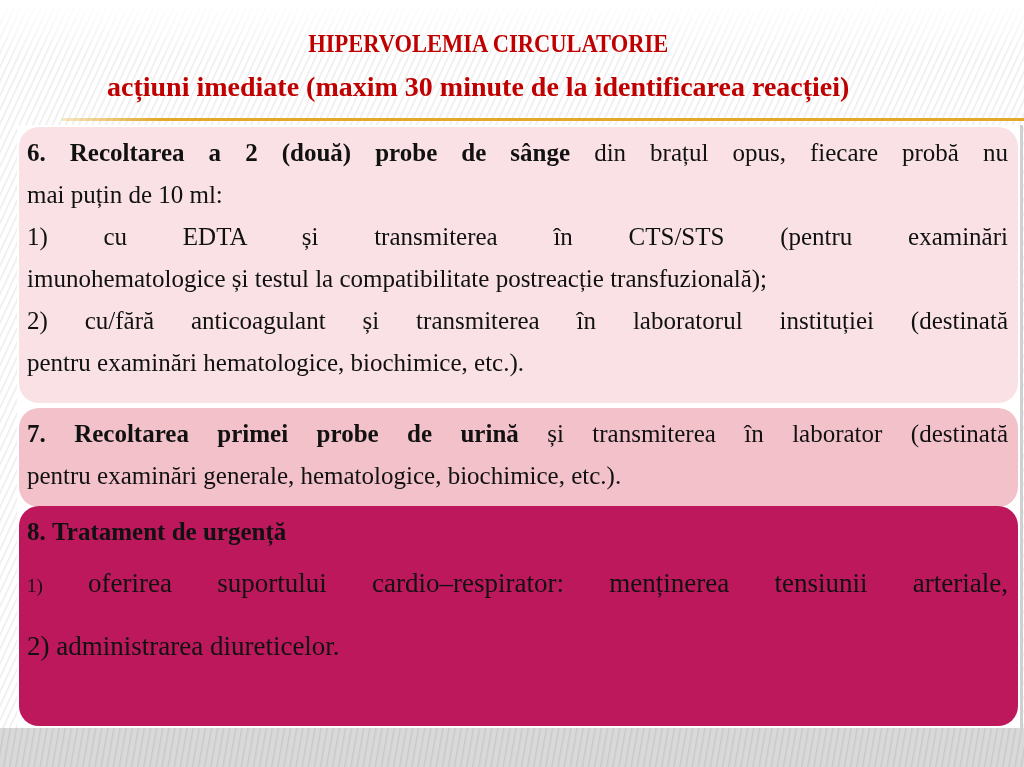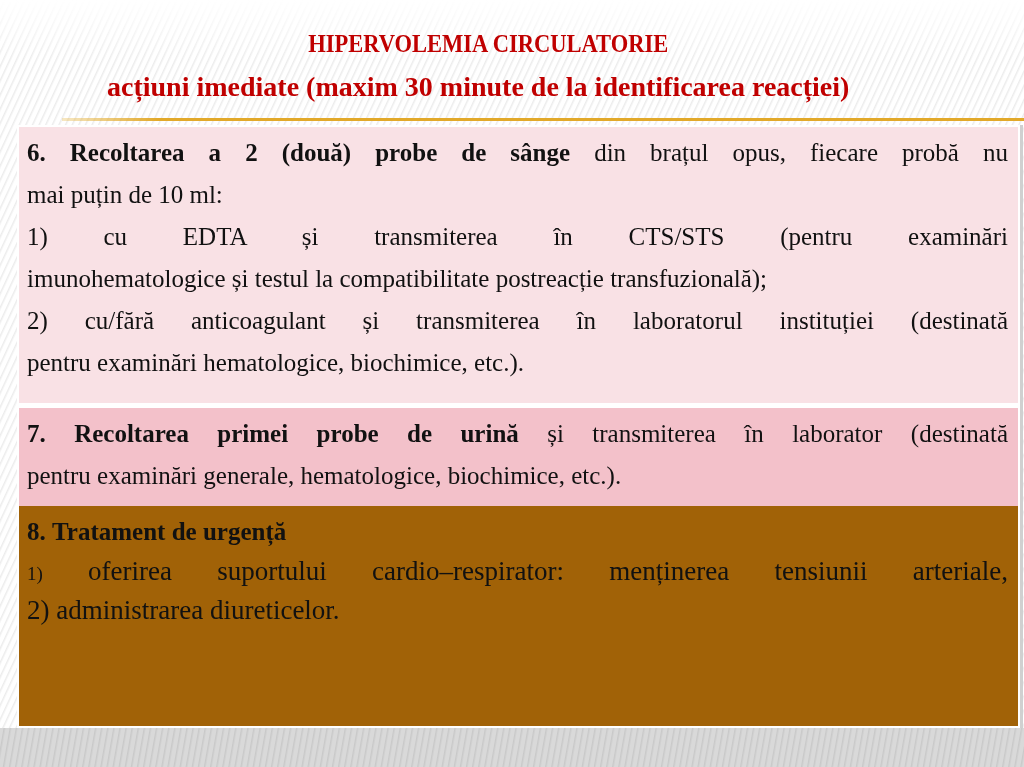--- a/index.html
+++ b/index.html
@@ -29,30 +29,30 @@
   .rule {
     position:absolute; left:62px; top:118px; width:962px; height:3px;
     background: linear-gradient(90deg, rgba(230,180,60,0.3), #e2a92a 10%, #e2a92a);
   }
   .table {
     position:absolute; left:17px; top:125px; width:1003px; height:603px;
     background:#ffffff; border-right:3px solid #d0d0d0;
   }
   .cell {
     position:absolute; left:2px; width:999px; box-sizing:border-box;
-    padding:5px 10px 0 8px; color:#111;
+    padding:5px 10px 0 8px; color:#111;border-radius:20px;
   }
   .cell-6 { top:2px; height:276px; background:#f9e1e5; }
   .cell-7 { top:283px; height:99px; background:#f3c1ca; }
-  .cell-8 { top:381px; height:220px; background:#a16207; }
+  .cell-8 { top:381px; height:220px; background:#be185d; }
   .para { font-size:25px; line-height:42px; text-align:justify; text-align-last:left; }
   .justify-full { text-align:justify; text-align-last:justify; }
   .b { font-weight:bold; }
   .small { font-size:19px; }
-  .big { font-size:27px; line-height:36px; }
+  .big { font-size:27px; line-height:60px; }
 </style>
 </head>
 <body>
 
 <div class="top-fade"></div>
 <div class="bottom-band"></div>
 
 <div class="title-block">
   <div class="title-1">HIPERVOLEMIA CIRCULATORIE</div>
   <div class="title-2">acțiuni imediate (maxim 30 minute de la identificarea reacției)</div>

